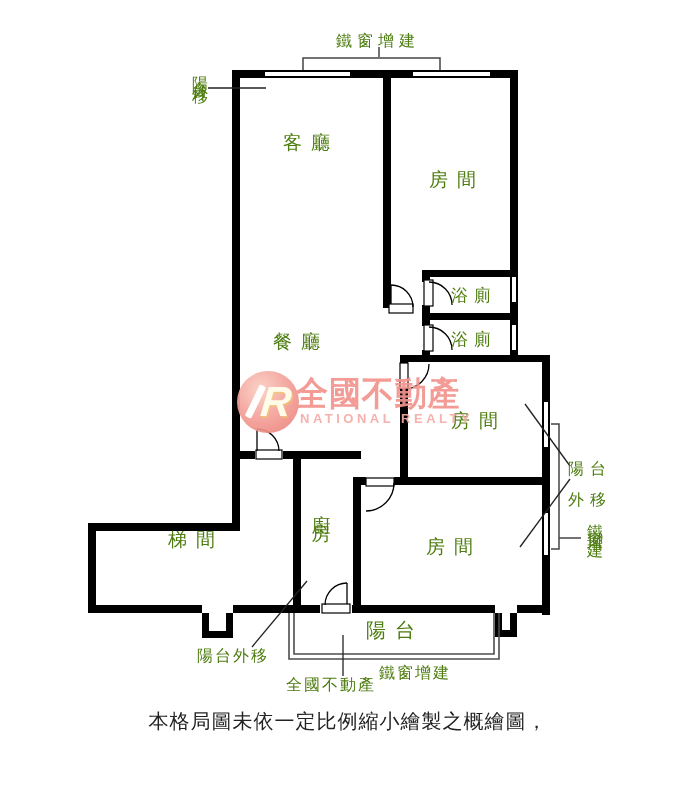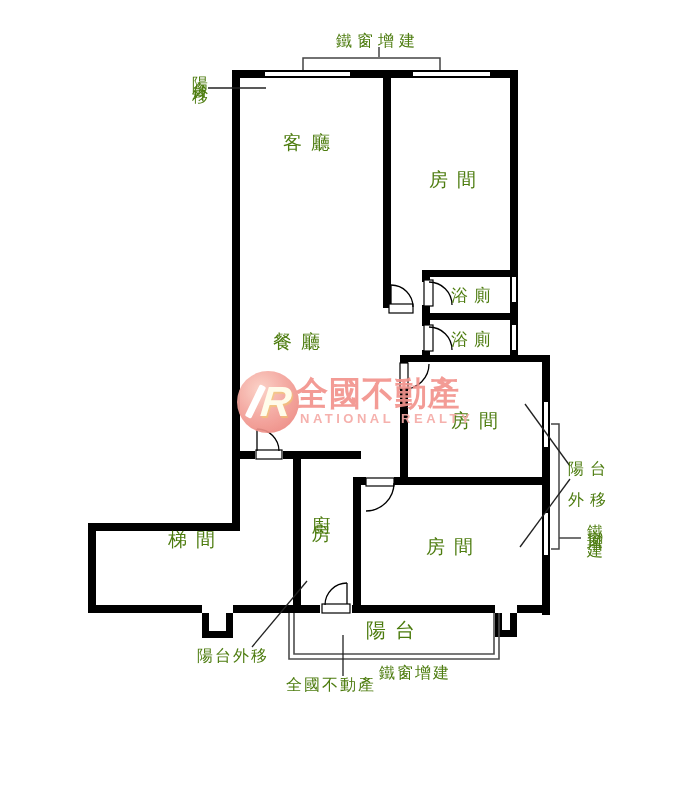--- a/index.html
+++ b/index.html
@@ -152,15 +152,16 @@
   <div class="logo">
     <div class="logo-circle">
       <span class="logo-slash"></span>
       <span class="logo-r">R</span>
     </div>
     <div class="logo-brand">全國不動產</div>
     <div class="logo-tagline">NATIONAL REALTY</div>
   </div>
 
   <div class="disclaimer">
+    <div>本格局圖未依一定比例縮小繪製之概繪圖，</div>
   </div>
 
 </div>
 
 </body></html>

